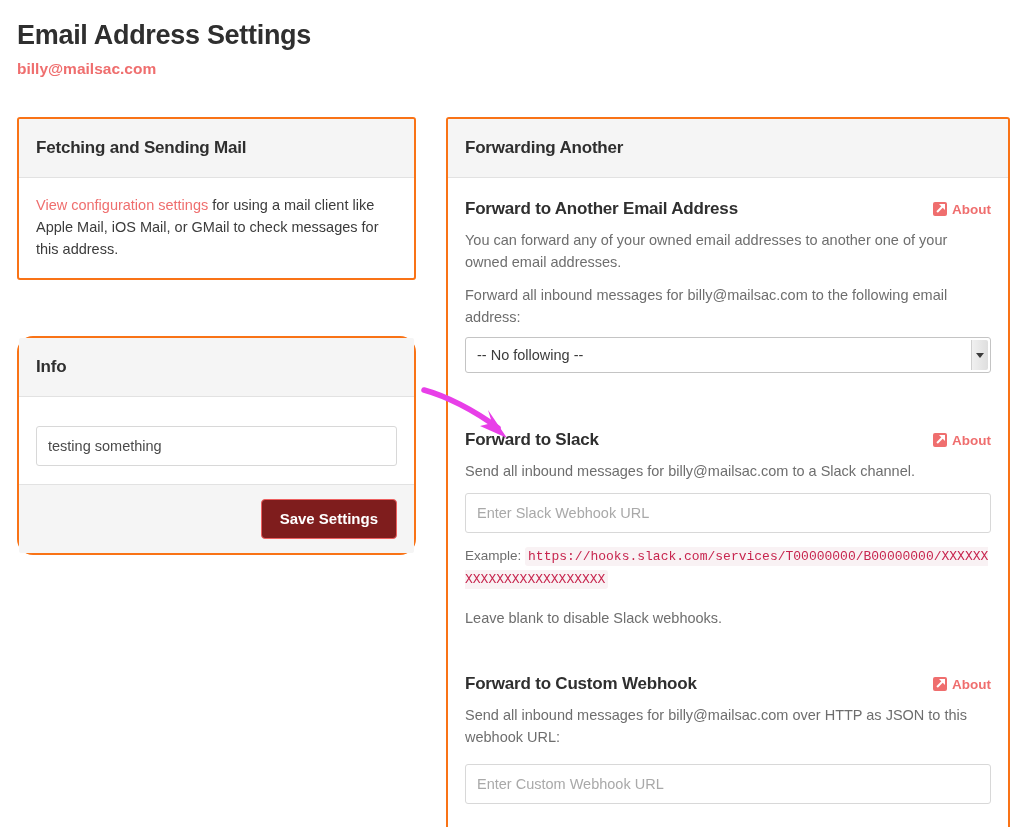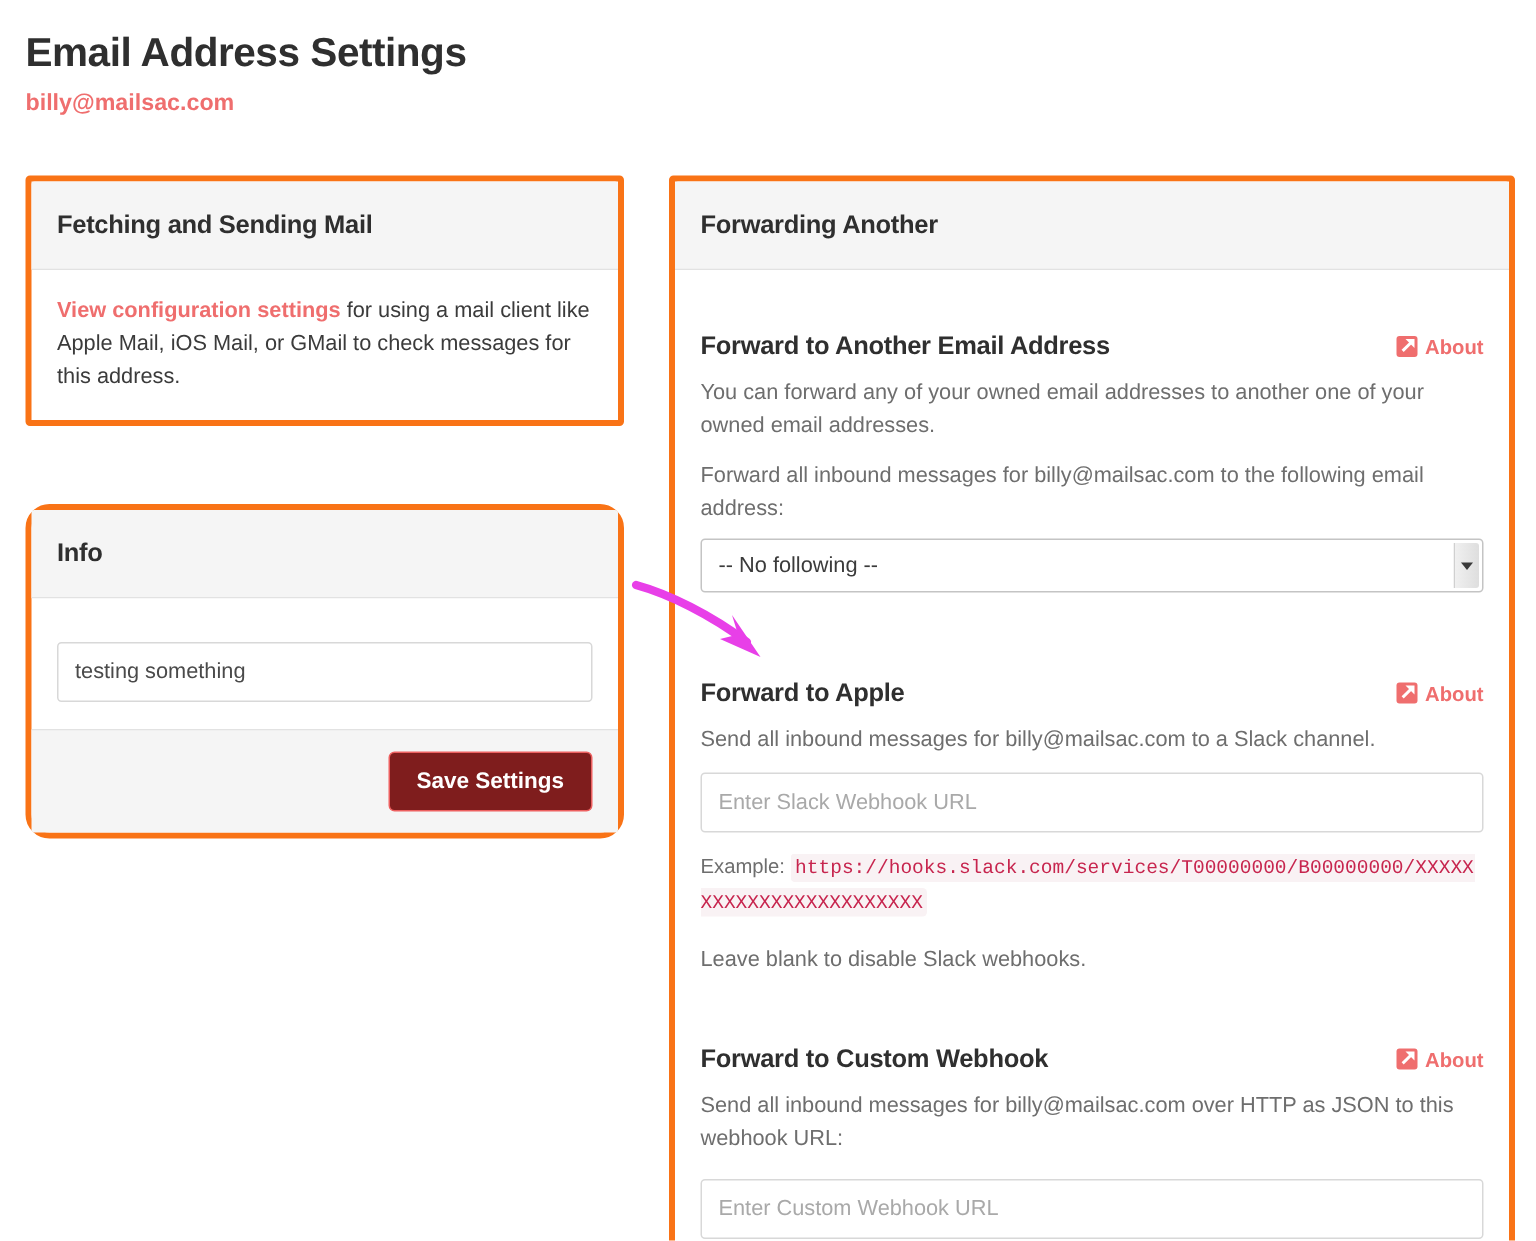--- a/index.html
+++ b/index.html
@@ -45,21 +45,21 @@
     font-weight: bold;
     color: #ef6e6e;
     margin: 7px 0 0 0;
     line-height: 20px;
   }
 
   
   .panel {
     position: absolute;
     background: #ffffff;
-    border: 4px solid #f97316;
+    border: 2px solid #f97316;
     border-radius: 3px;
   }
   .panel-heading {
     background: #f5f5f5;
     border-bottom: 1px solid #e2e2e2;
     padding: 18px 17px 18px 17px;
     border-radius: 2px 2px 0 0;
   }
   .panel-heading h3 {
     margin: 0;
@@ -94,21 +94,21 @@
   }
 
   .body-text {
     font-size: 14.5px;
     line-height: 22px;
     color: #3b3b3b;
     margin: 0;
   }
   .link-red {
     color: #ef6e6e;
-    font-weight: bold;
+    font-weight: normal;
     text-decoration: none;
     cursor: pointer;
   }
 
   .text-input {
     display: block;
     width: 100%;
     margin-top: 13px;
     padding: 9px 11px;
     font-size: 14.5px;
@@ -148,21 +148,20 @@
   }
 
   .section { margin-bottom: 32px; }
   .section:last-child { margin-bottom: 0; }
 
   .section-head {
     display: flex;
     align-items: center;
     justify-content: space-between;
     margin-bottom: 9px;
-    margin-top: 20px;
   }
   .section-title {
     margin: 0;
     font-size: 17px;
     font-weight: bold;
     color: #2f2f2f;
     letter-spacing: -0.2px;
     line-height: 22px;
   }
   .about-link {
@@ -337,21 +336,21 @@
         <p class="section-desc">You can forward any of your owned email addresses to another one of your owned email addresses.</p>
         <p class="section-desc tight">Forward all inbound messages for billy@mailsac.com to the following email address:</p>
         <div class="select-box">
           <span class="select-value">-- No following --</span>
           <span class="select-arrow-btn"></span>
         </div>
       </div>
 
       <div class="section" style="margin-top:56px;">
         <div class="section-head">
-          <h4 class="section-title">Forward to Apple</h4>
+          <h4 class="section-title">Forward to Slack</h4>
           <a class="about-link">
             <span class="about-icon"></span>
             <span>About</span>
           </a>
         </div>
         <p class="section-desc">Send all inbound messages for billy@mailsac.com to a Slack channel.</p>
         <input class="text-input" type="text" style="margin-top: 2px;" placeholder="Enter Slack Webhook URL">
         <p class="example-line"><span>Example:</span> <code class="example-url">https://hooks.slack.com/services/T00000000/B00000000/XXXXXXXXXXXXXXXXXXXXXXXX</code></p>
         <p class="hint-line">Leave blank to disable Slack webhooks.</p>
       </div>

